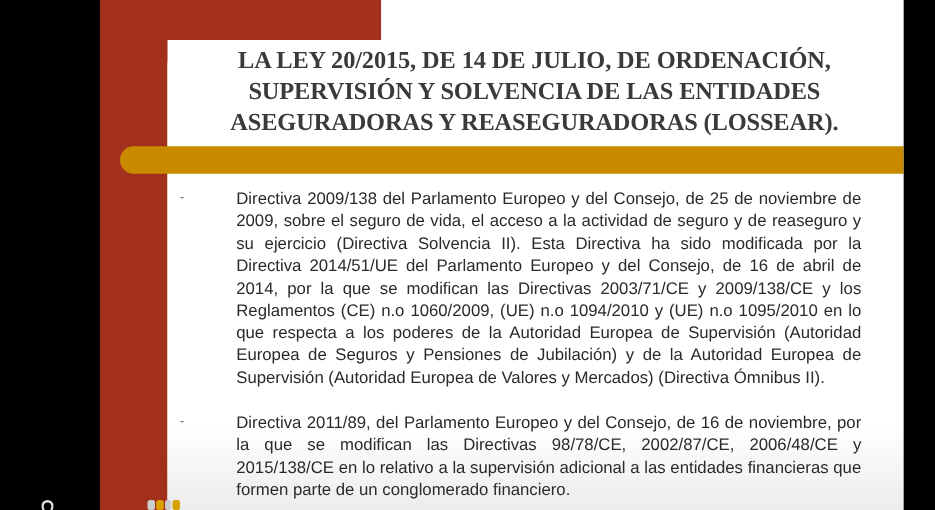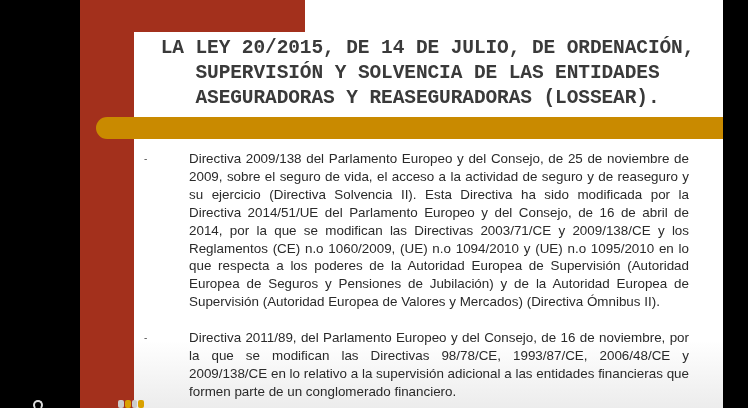--- a/index.html
+++ b/index.html
@@ -4,21 +4,21 @@
 <style>
   html, body { margin:0; padding:0; }
   body { width:748px; height:408px; position:relative; overflow:hidden; background:#000; font-family:"Liberation Sans", sans-serif; }
   .bar-left { position:absolute; left:0; top:0; width:80px; height:408px; background:#000; }
   .bar-right { position:absolute; left:723px; top:0; width:25px; height:408px; background:#000; }
   .slide { position:absolute; left:80px; top:0; width:643px; height:408px; background:#fff; overflow:hidden; }
   .red-side { position:absolute; left:0; top:0; width:54px; height:408px; background:#a3301c; }
   .red-top { position:absolute; left:0; top:0; width:225px; height:32px; background:#a3301c; }
   .white-panel { position:absolute; left:54px; top:32px; width:589px; height:376px; background:linear-gradient(to bottom,#ffffff 0%,#ffffff 82%,#ececec 100%); border-top-left-radius:20px; }
   .white-top-right { position:absolute; left:225px; top:0; width:418px; height:32px; background:#fff; }
-  .title { position:absolute; left:60px; top:36px; width:575px; text-align:center; font-family:Liberation Mono, monospace; font-weight:bold; font-size:19.5px; line-height:25px; color:#3a3a3a; letter-spacing:-0.1px; }
+  .title { position:absolute; left:60px; top:36px; width:575px; text-align:center; font-family:Liberation Serif, serif; font-weight:bold; font-size:19.5px; line-height:25px; color:#3a3a3a; letter-spacing:-0.1px; }
   .gold-bar { position:absolute; left:16px; top:117px; width:627px; height:22px; background:#c98a00; border-top-left-radius:11px; border-bottom-left-radius:11px; }
   .content { position:absolute; left:64px; top:150px; width:545px; }
   .item { position:relative; padding-left:45px; font-size:13.4px; line-height:17.9px; color:#2a2a2a; text-align:justify; margin-bottom:18px; }
   .bullet { position:absolute; left:0; top:0; color:#555; font-size:10px; }
   .footer-icons { position:absolute; left:38px; top:400px; width:26px; height:8px; display:flex; gap:1px; }
   .footer-icons span { display:block; width:7px; height:8px; background:#d9a100; border-radius:2px; }
   .footer-icons span.grey { background:#ccc; }
   .loader { position:absolute; left:33px; top:400px; width:10px; height:10px; border:2px solid #ddd; border-radius:50%; border-bottom-color:transparent; box-sizing:border-box; }
 </style>
 </head>
@@ -37,21 +37,21 @@
 
   <div class="gold-bar"></div>
 
   <div class="content">
     <div class="item">
       <span class="bullet">-</span>
       <span>Directiva 2009/138 del Parlamento Europeo y del Consejo, de 25 de noviembre de 2009, sobre el seguro de vida, el acceso a la actividad de seguro y de reaseguro y su ejercicio (Directiva Solvencia II). Esta Directiva ha sido modificada por la Directiva 2014/51/UE del Parlamento Europeo y del Consejo, de 16 de abril de 2014, por la que se modifican las Directivas 2003/71/CE y 2009/138/CE y los Reglamentos (CE) n.o 1060/2009, (UE) n.o 1094/2010 y (UE) n.o 1095/2010 en lo que respecta a los poderes de la Autoridad Europea de Supervisión (Autoridad Europea de Seguros y Pensiones de Jubilación) y de la Autoridad Europea de Supervisión (Autoridad Europea de Valores y Mercados) (Directiva Ómnibus II).</span>
     </div>
     <div class="item">
       <span class="bullet">-</span>
-      <span>Directiva 2011/89, del Parlamento Europeo y del Consejo, de 16 de noviembre, por la que se modifican las Directivas 98/78/CE, 1993/87/CE, 2006/48/CE y 2009/138/CE en lo relativo a la supervisión adicional a las entidades financieras que formen parte de un conglomerado financiero.</span>
+      <span>Directiva 2011/89, del Parlamento Europeo y del Consejo, de 16 de noviembre, por la que se modifican las Directivas 98/78/CE, 2002/87/CE, 2006/48/CE y 2015/138/CE en lo relativo a la supervisión adicional a las entidades financieras que formen parte de un conglomerado financiero.</span>
     </div>
   </div>
 
   <div class="footer-icons">
     <span class="grey"></span>
     <span></span>
     <span class="grey"></span>
     <span></span>
   </div>
 </div>

